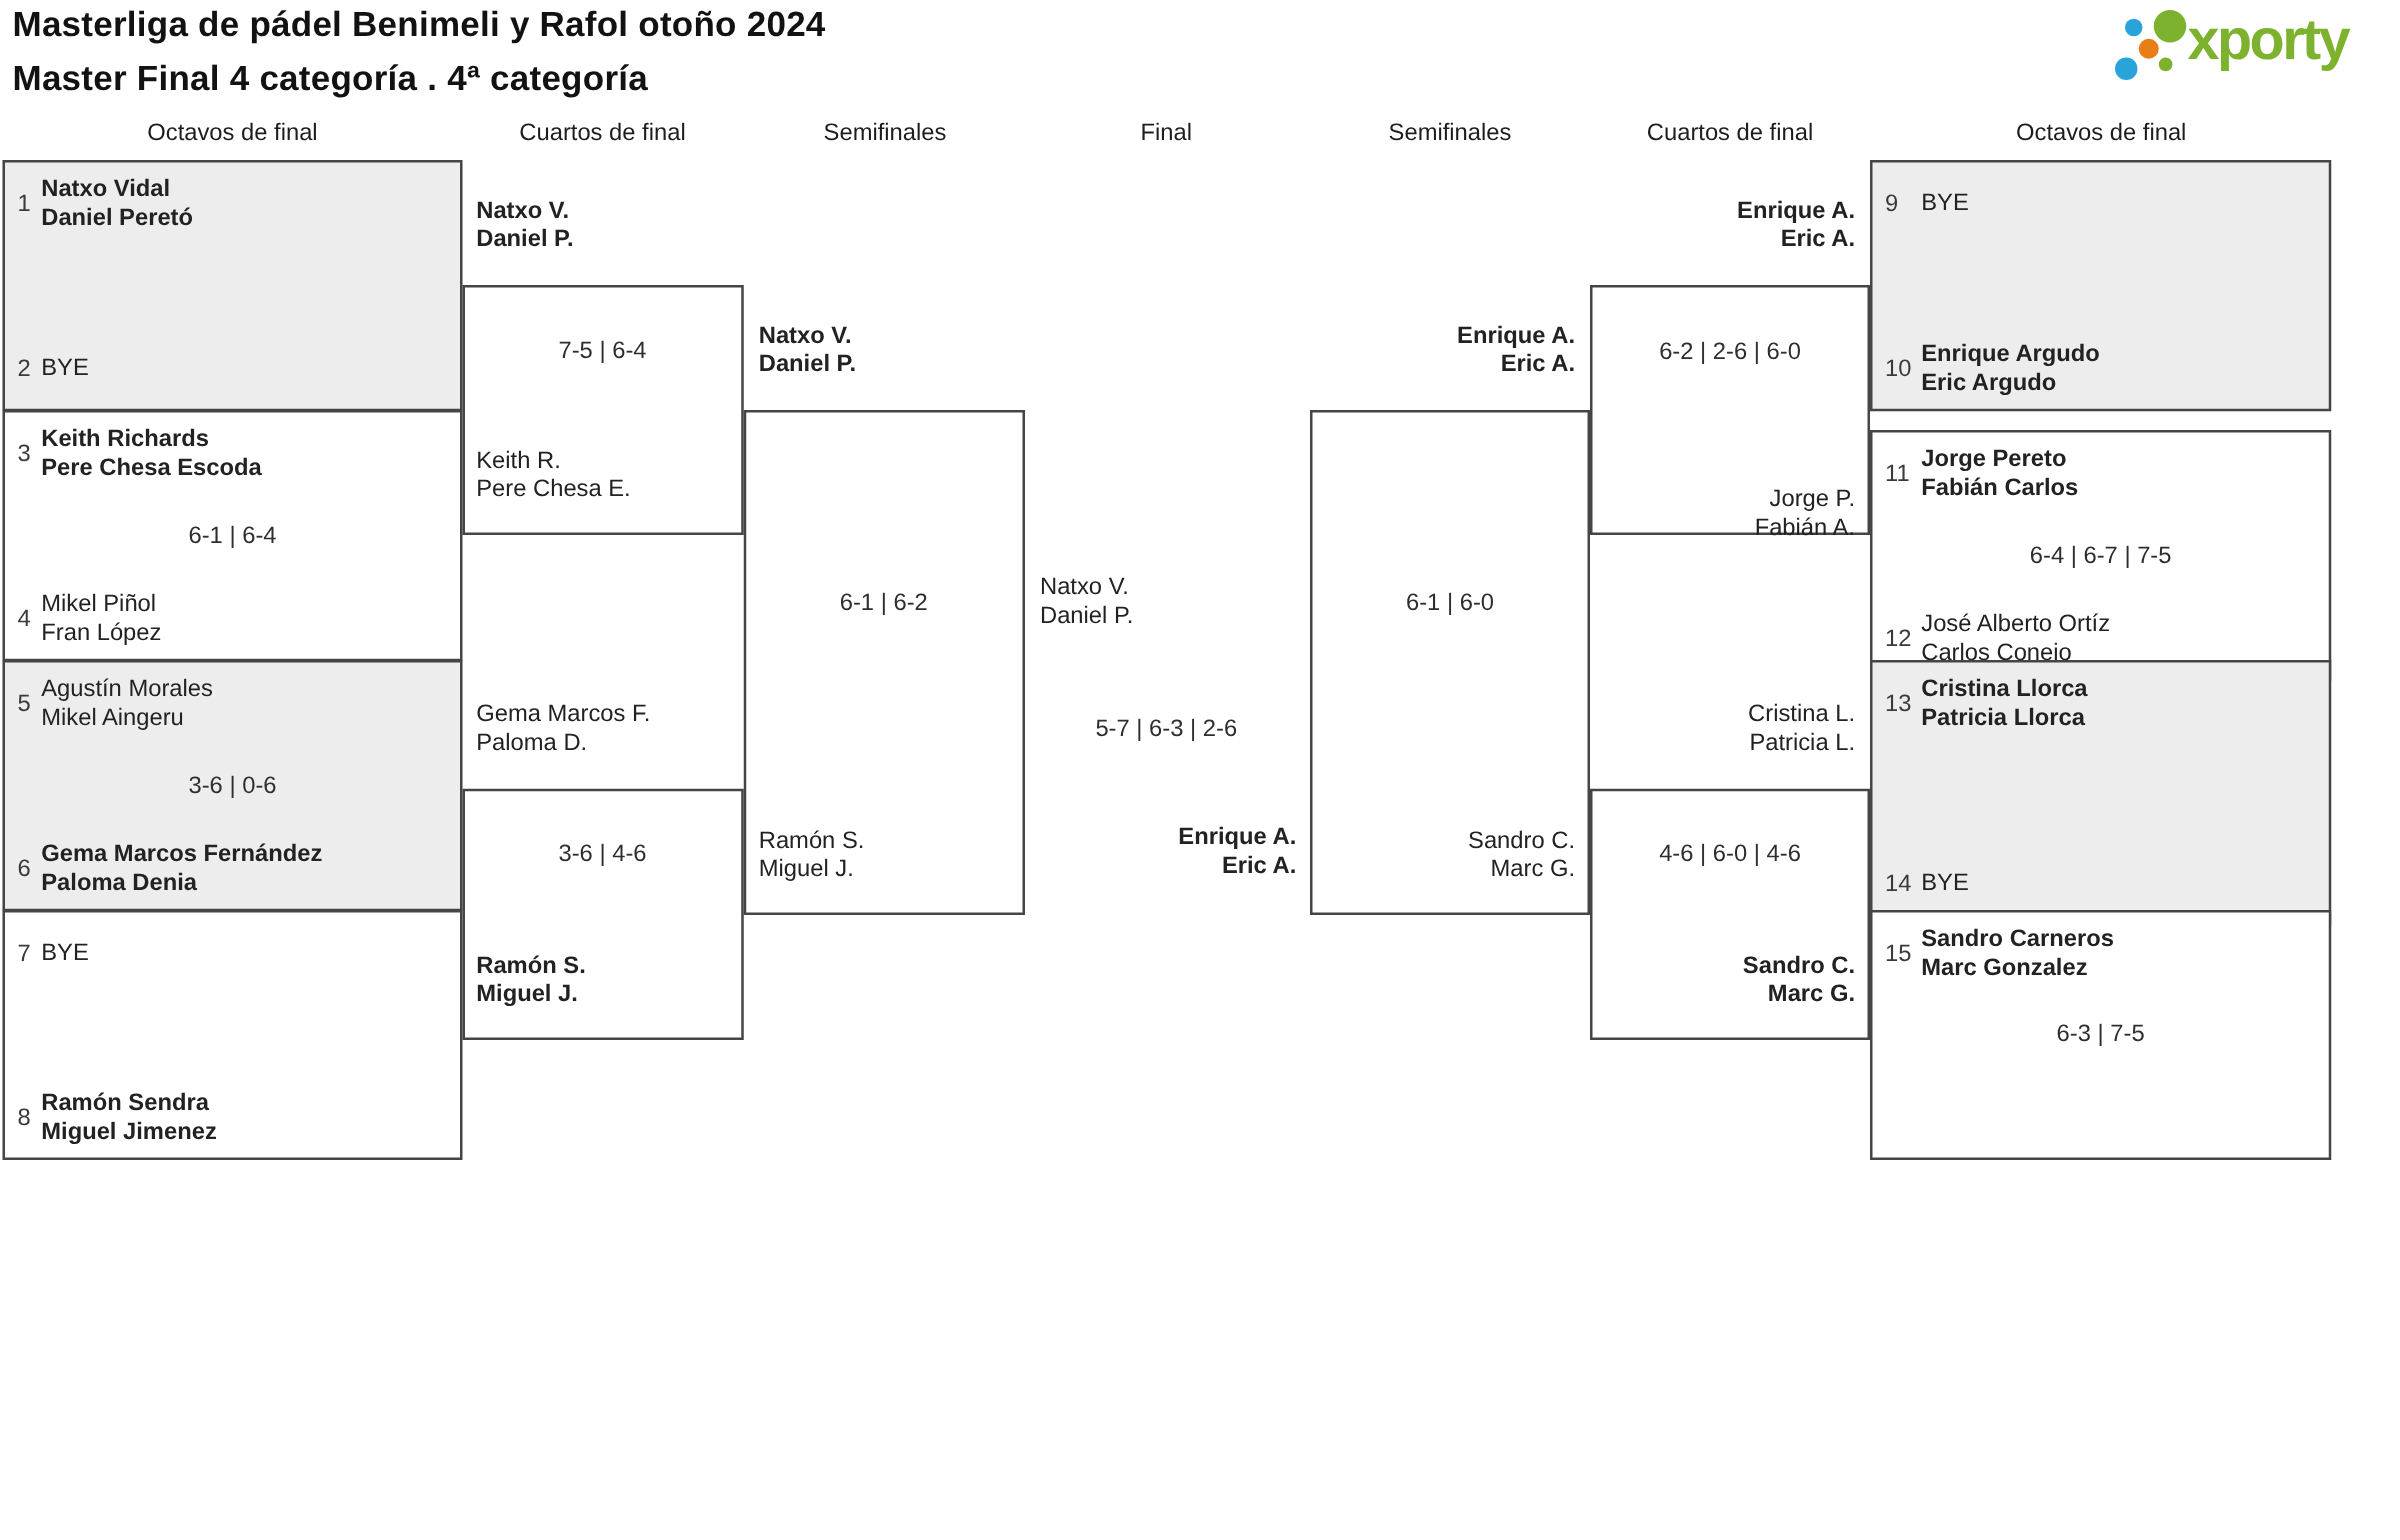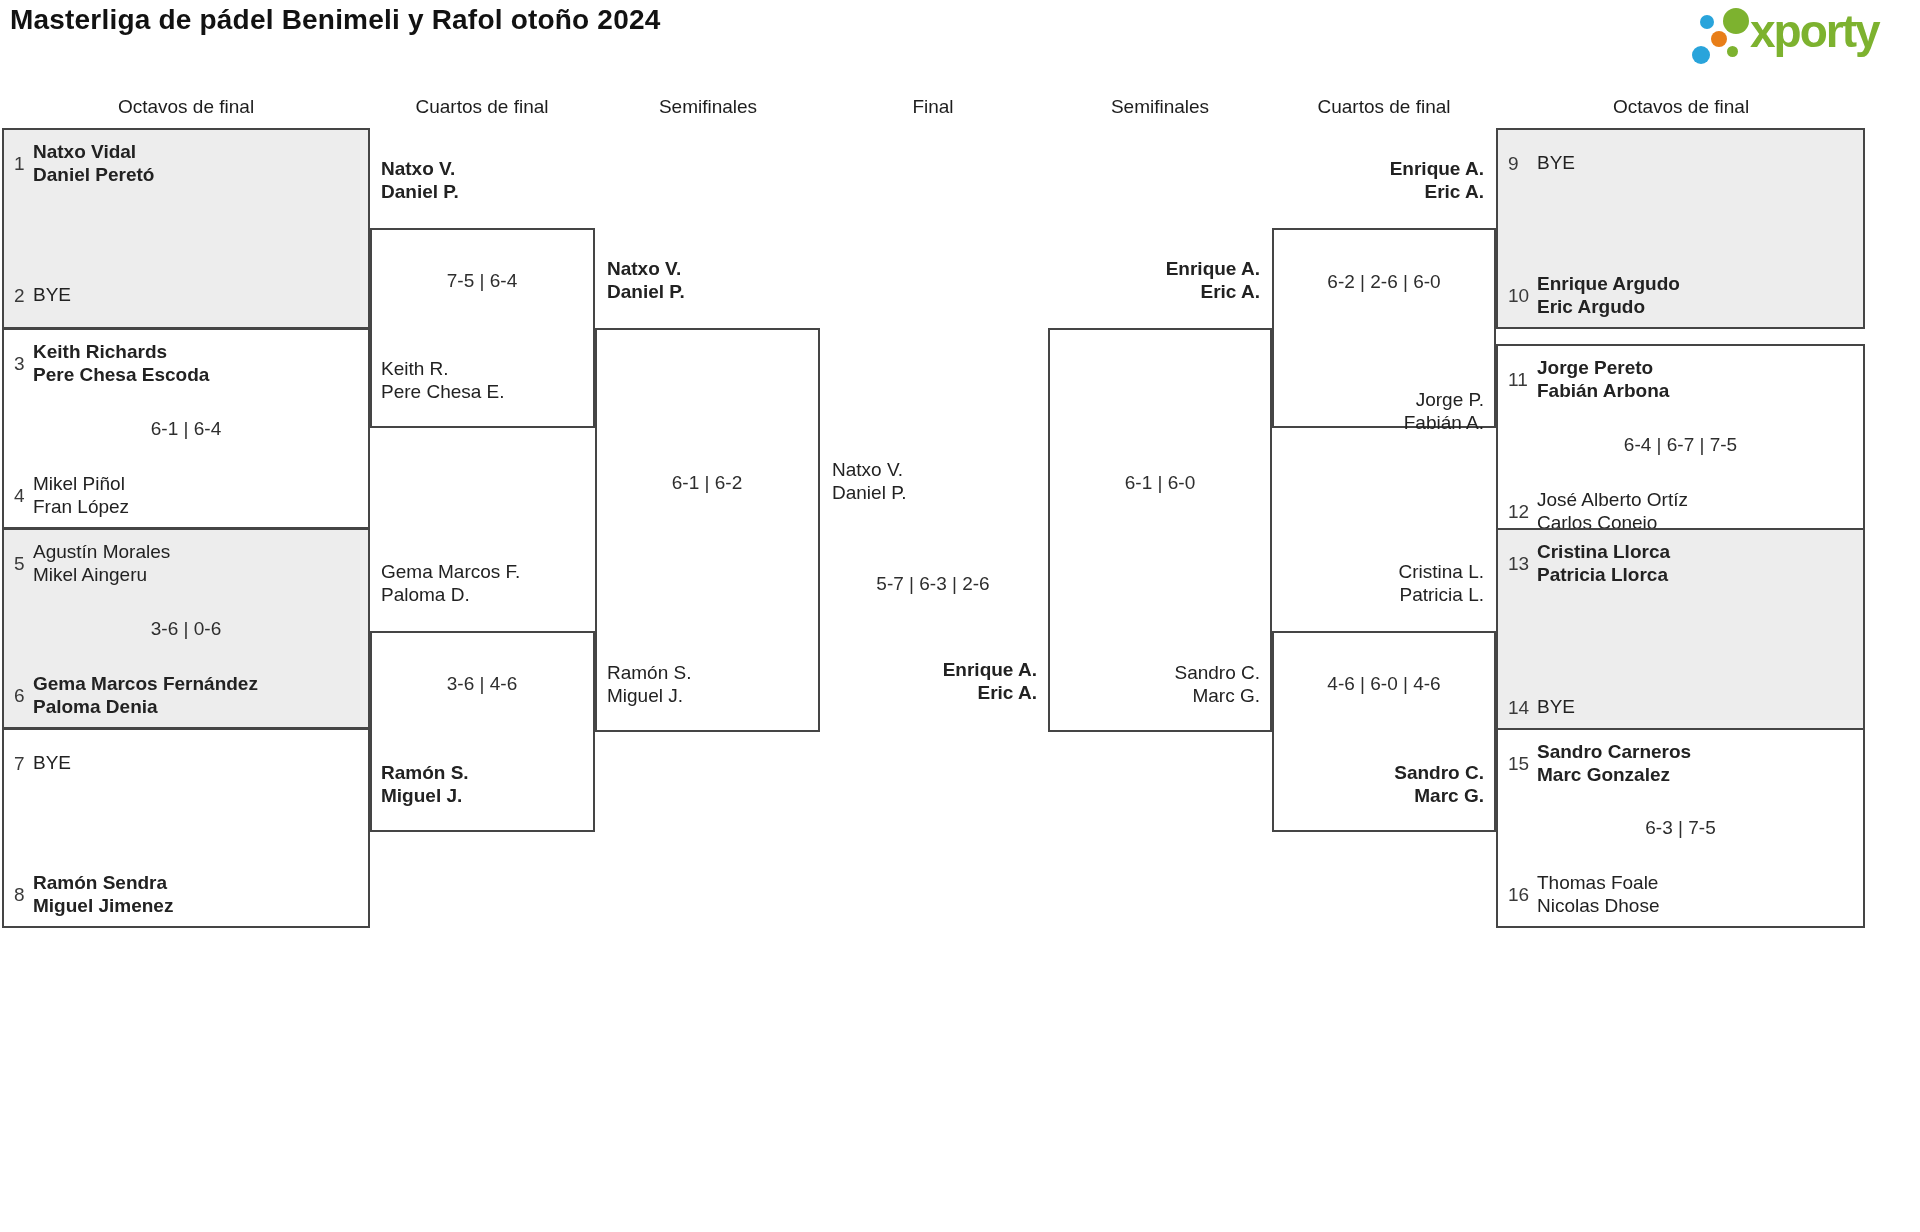--- a/index.html
+++ b/index.html
@@ -31,20 +31,21 @@
   .logo-dot{position:absolute;border-radius:50%;}
   .logo-text{position:absolute;left:1750px;top:0;font-size:46px;font-weight:700;
              letter-spacing:-2px;line-height:62px;}
 </style>
 </head>
 <body>
 
 <div class="stage">
 
   <div class="title">Masterliga de pádel Benimeli y Rafol otoño 2024</div>
+  <div class="subtitle">Master Final 4 categoría . 4ª categoría</div>
 
   <div>
     <div class="logo-dot" style="left:1700px;top:15px;width:14px;height:14px;background:#29a4db;"></div>
     <div class="logo-dot" style="left:1723px;top:8px;width:26px;height:26px;background:#7db22f;"></div>
     <div class="logo-dot" style="left:1711px;top:31px;width:16px;height:16px;background:#e87e18;"></div>
     <div class="logo-dot" style="left:1692px;top:46px;width:18px;height:18px;background:#29a4db;"></div>
     <div class="logo-dot" style="left:1727px;top:46px;width:11px;height:11px;background:#7db22f;"></div>
     <div class="logo-text" style="color:#7db22f;">xporty</div>
   </div>
 
@@ -144,21 +145,21 @@
         <div>Eric Argudo</div>
       </div>
     </div>
   </div>
 
   <div class="obox w" style="left:1496px;top:328px;width:369px;height:201px;margin-top:16px;">
     <div class="orow t wide">
       <div class="oseed">11</div>
       <div class="onames b">
         <div>Jorge Pereto</div>
-        <div>Fabián Arbona</div>
+        <div>Fabián Carlos</div>
       </div>
     </div>
     <div class="oscore">6-4 | 6-7 | 7-5</div>
     <div class="orow bm wide">
       <div class="oseed">12</div>
       <div class="onames">
         <div>José Alberto Ortíz</div>
         <div>Carlos Conejo</div>
       </div>
     </div>
@@ -184,27 +185,20 @@
 
   <div class="obox w" style="left:1496px;top:728px;width:369px;height:200px;">
     <div class="orow t wide">
       <div class="oseed">15</div>
       <div class="onames b">
         <div>Sandro Carneros</div>
         <div>Marc Gonzalez</div>
       </div>
     </div>
     <div class="oscore">6-3 | 7-5</div>
-    <div class="orow bm wide">
-      <div class="oseed">16</div>
-      <div class="onames">
-        <div>Thomas Foale</div>
-        <div>Nicolas Dhose</div>
-      </div>
-    </div>
   </div>
 
   <div class="mbox" style="left:370px;top:228px;width:225px;height:200px;"></div>
   <div class="mbox" style="left:370px;top:631px;width:225px;height:201px;"></div>
   <div class="mbox" style="left:595px;top:328px;width:225px;height:404px;"></div>
   <div class="mbox" style="left:1048px;top:328px;width:224px;height:404px;"></div>
   <div class="mbox" style="left:1272px;top:228px;width:224px;height:200px;"></div>
   <div class="mbox" style="left:1272px;top:631px;width:224px;height:201px;"></div>
 
   <div class="lvl b" style="left:381px;top:157px;">

